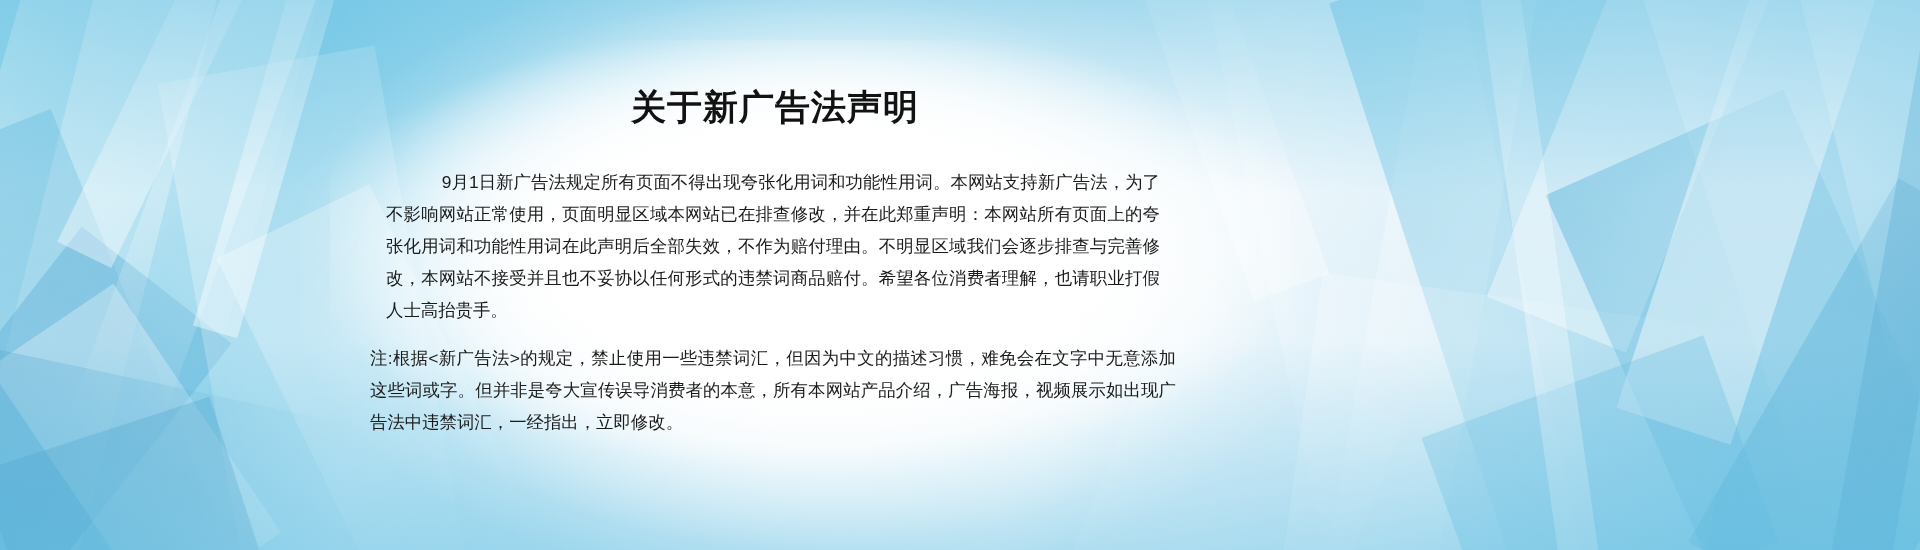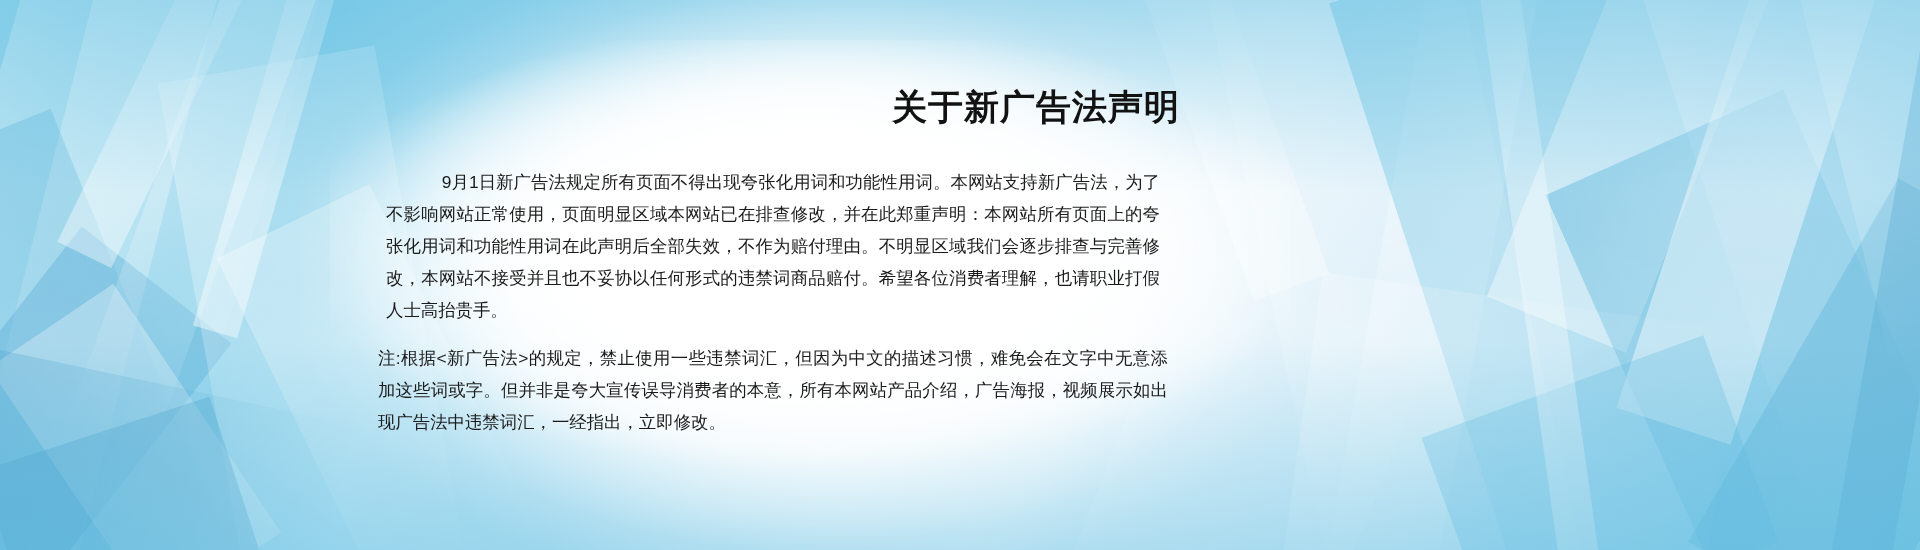--- a/index.html
+++ b/index.html
@@ -70,21 +70,21 @@
     left: 370px;
     top: 0;
     width: 810px;
     height: 550px;
   }
   .doc-title {
     position: absolute;
     top: 88px;
     left: 0;
     width: 810px;
-    text-align: right;
+    text-align: center;
     font-size: 35px;
     font-weight: bold;
     color: #121212;
     letter-spacing: 1px;
     line-height: 1.1;
   }
   .body-block {
     position: absolute;
     top: 150px;
     left: 0;
@@ -95,21 +95,21 @@
     text-align: justify;
     text-justify: inter-ideograph;
   }
   .para {
     margin: 16px;
   }
   .para-indent {
     text-indent: 3.2em;
   }
   .note {
-    margin: 8px;
+    margin: 0;
   }
 </style>
 </head>
 <body>
 
 <div id="stage">
 
   <div class="bg-base"></div>
 
   <div class="shard" style="left:-60px;top:-40px;width:300px;height:640px;background:linear-gradient(100deg,rgba(255,255,255,0.38),rgba(255,255,255,0));transform:skewX(-16deg);"></div>

